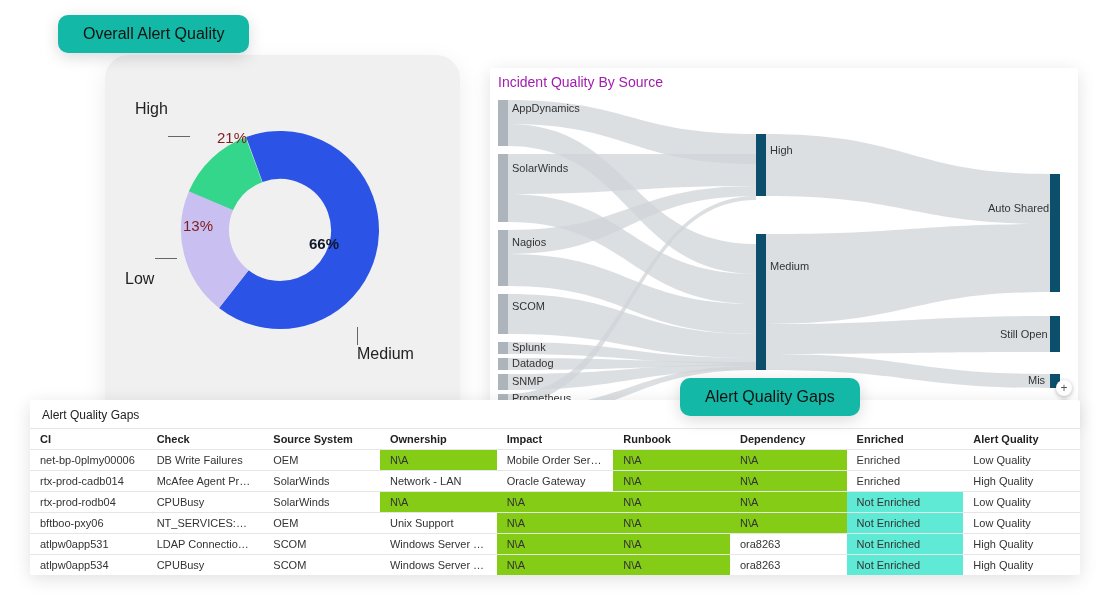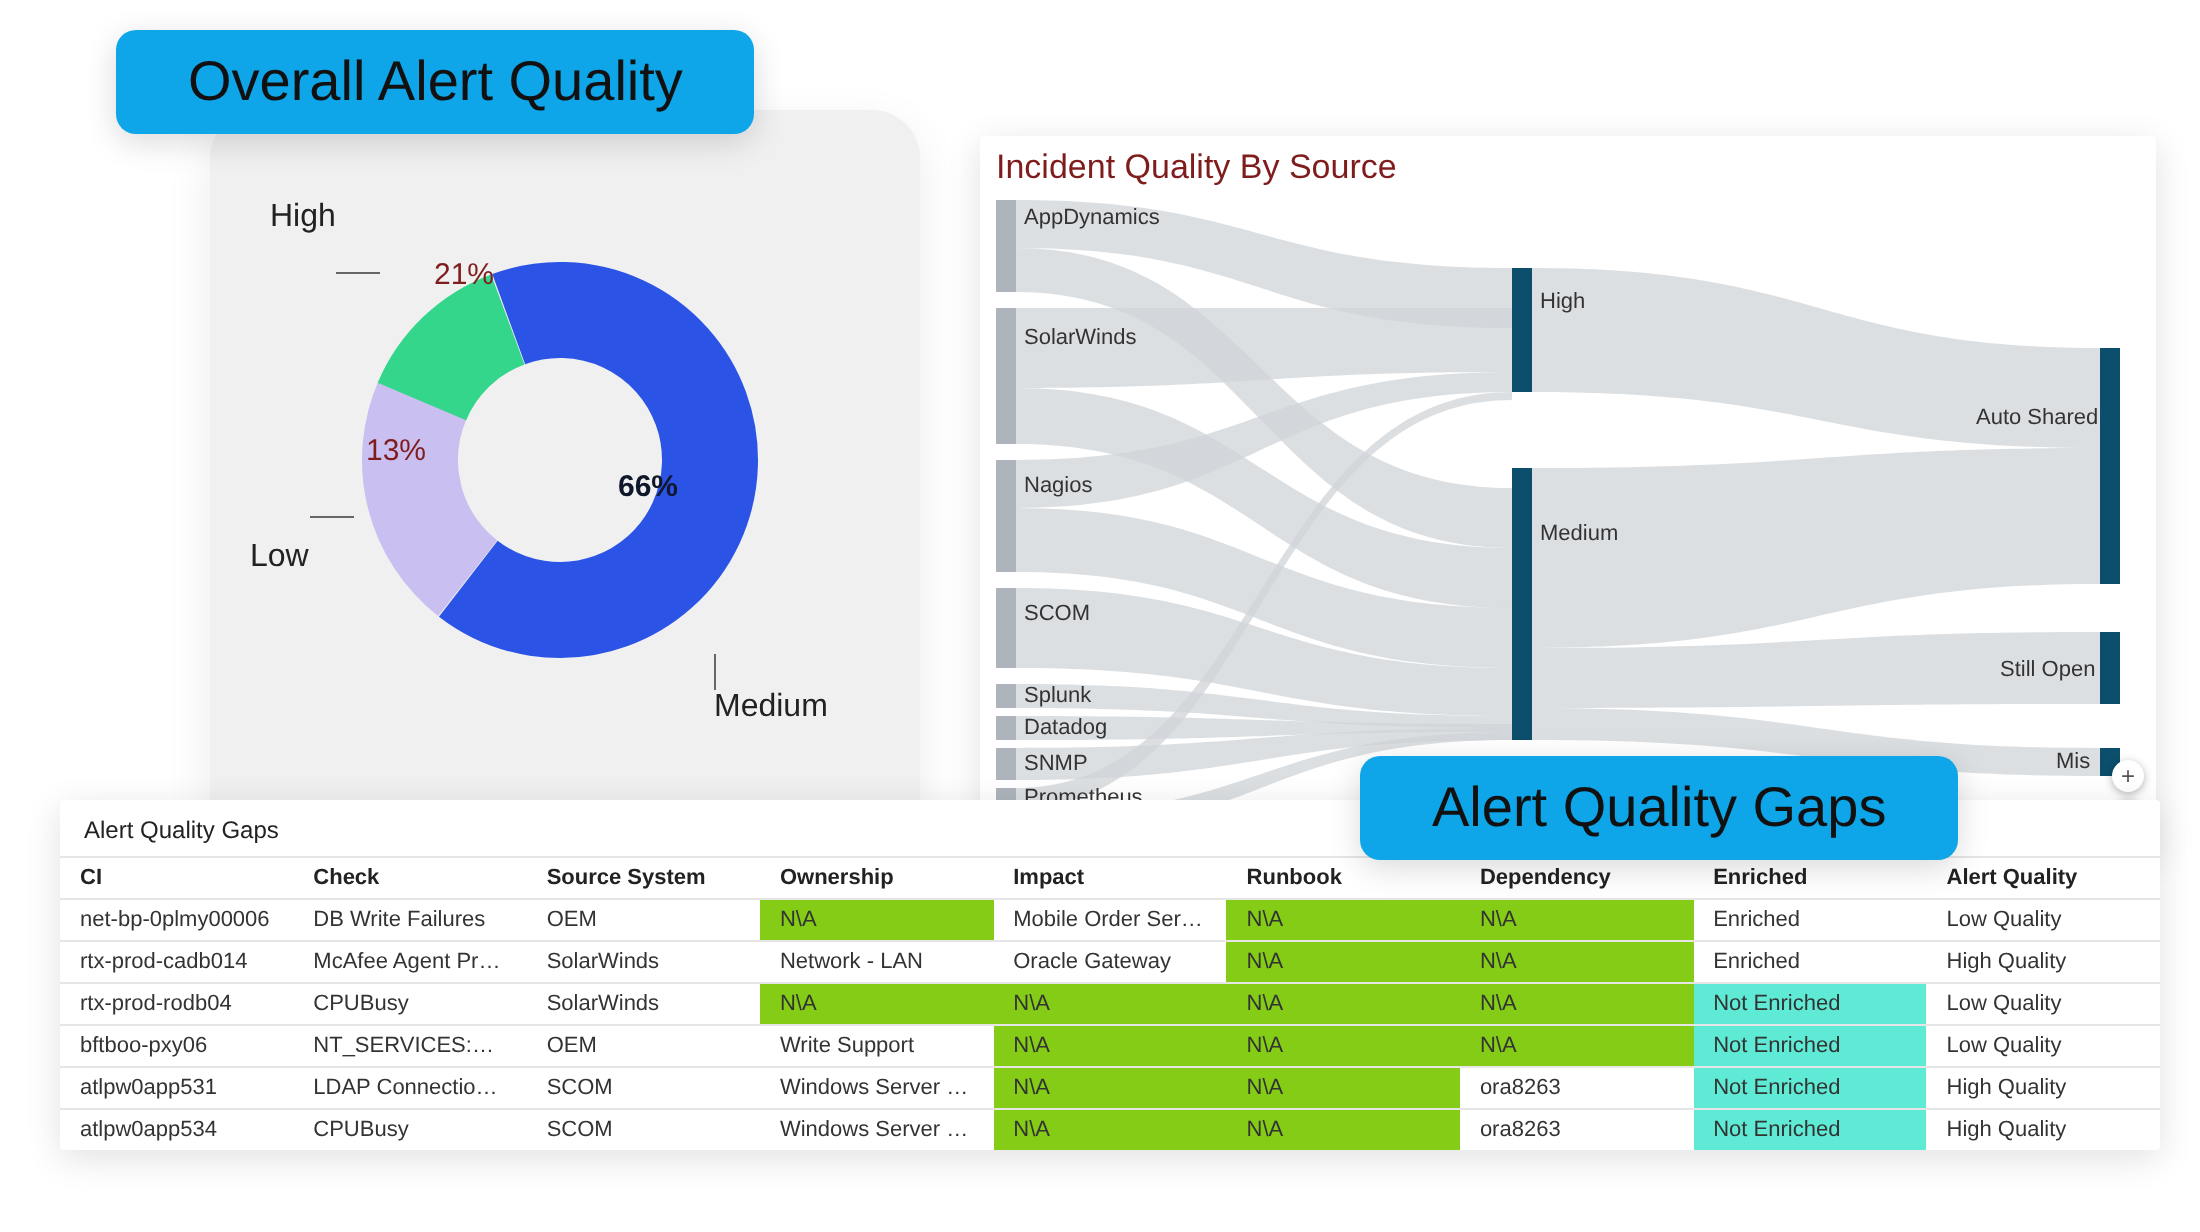--- a/index.html
+++ b/index.html
@@ -1,38 +1,38 @@
 <!DOCTYPE html>
 <html><head>
 <meta charset="utf-8">
 <style>
   html,body{margin:0;padding:0;font-family:-apple-system,BlinkMacSystemFont,"Segoe UI",Arial,sans-serif;background:#fff}
   .canvas{position:relative;width:1100px;height:616px}
 
   .card{background:#f0f0f0;border-radius:24px;box-shadow:0 8px 24px rgba(0,0,0,.08)}
   .card-donut{position:absolute;left:105px;top:55px;width:355px;height:370px}
-  .tag{position:absolute;background:#0ea5e9;border-radius:10px;padding:10px 36px;font-size:28px;font-weight:400;color:#111;box-shadow:0 4px 16px rgba(0,0,0,.15)}
+  .tag{position:absolute;background:#14b8a6;border-radius:10px;padding:10px 25px;font-size:16px;font-weight:400;color:#111;box-shadow:0 4px 16px rgba(0,0,0,.15)}
   .tag-overall{left:58px;top:15px}
 
   .donut-svg{position:absolute;left:70px;top:70px}
   .donut-label{position:absolute;font-size:16px;color:#222}
   .donut-label.high{left:30px;top:45px}
   .donut-label.low{left:20px;top:215px}
   .donut-label.medium{left:252px;top:290px}
   .pct{position:absolute;font-size:15px;color:#7f1d1d}
   .pct.p21{left:112px;top:74px}
   .pct.p13{left:78px;top:162px}
   .pct.p66{left:204px;top:180px;color:#0f172a;font-weight:700}
   .leader{position:absolute;background:#666}
   .leader.high{left:63px;top:81px;width:22px;height:1px}
   .leader.low{left:50px;top:203px;width:22px;height:1px}
   .leader.med{left:252px;top:272px;width:1px;height:18px}
 
   .sankey-card{position:absolute;left:490px;top:68px;width:588px;height:358px;background:#fff;box-shadow:0 4px 18px rgba(0,0,0,.12);border-radius:2px}
-  .sankey-title{position:absolute;left:8px;top:6px;font-size:17px;color:#7f1d1d}
+  .sankey-title{position:absolute;left:8px;top:6px;font-size:14px;color:#a21caf}
   .sankey-svg{position:absolute;left:0;top:26px}
 
   .tag-gaps{left:680px;top:378px;z-index:5}
 
   .table-card{position:absolute;left:30px;top:400px;width:1050px;background:#fff;box-shadow:0 4px 18px rgba(0,0,0,.12);border-radius:2px;font-size:11px;color:#333}
   .table-title{padding:8px 12px 6px;font-size:12px;color:#222}
   table{border-collapse:collapse;width:100%;table-layout:fixed}
   th,td{text-align:left;padding:4px 10px;border-top:1px solid #e6e6e6;white-space:nowrap;overflow:hidden;text-overflow:ellipsis}
   th{font-weight:700;color:#222;background:#fff}
   td.red{background:#84cc16}
@@ -182,21 +182,21 @@
             <td class="red">N\A</td>
             <td class="red">N\A</td>
             <td class="red">N\A</td>
             <td class="orange">Not Enriched</td>
             <td>Low Quality</td>
           </tr>
           <tr>
             <td>bftboo-pxy06</td>
             <td>NT_SERVICES:SER…</td>
             <td>OEM</td>
-            <td>Write Support</td>
+            <td>Unix Support</td>
             <td class="red">N\A</td>
             <td class="red">N\A</td>
             <td class="red">N\A</td>
             <td class="orange">Not Enriched</td>
             <td>Low Quality</td>
           </tr>
           <tr>
             <td>atlpw0app531</td>
             <td>LDAP Connection Er…</td>
             <td>SCOM</td>

